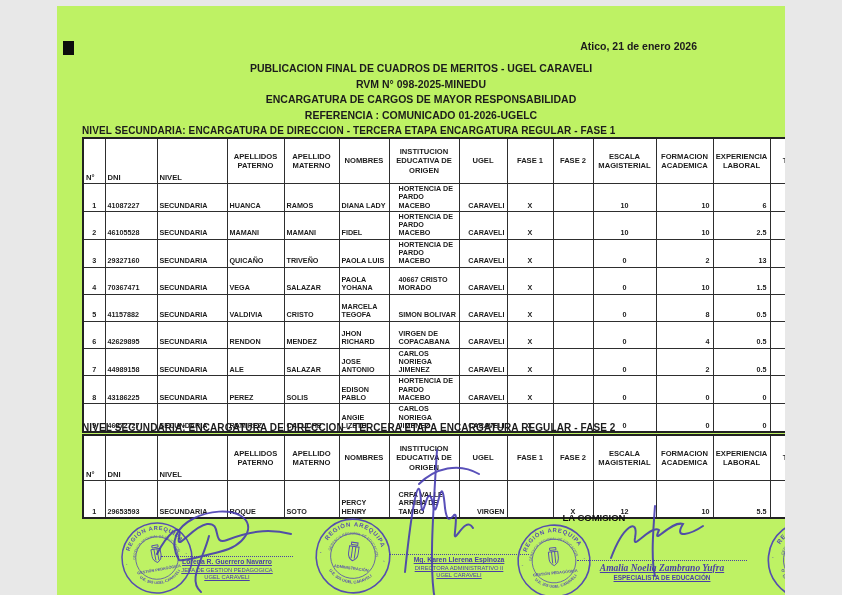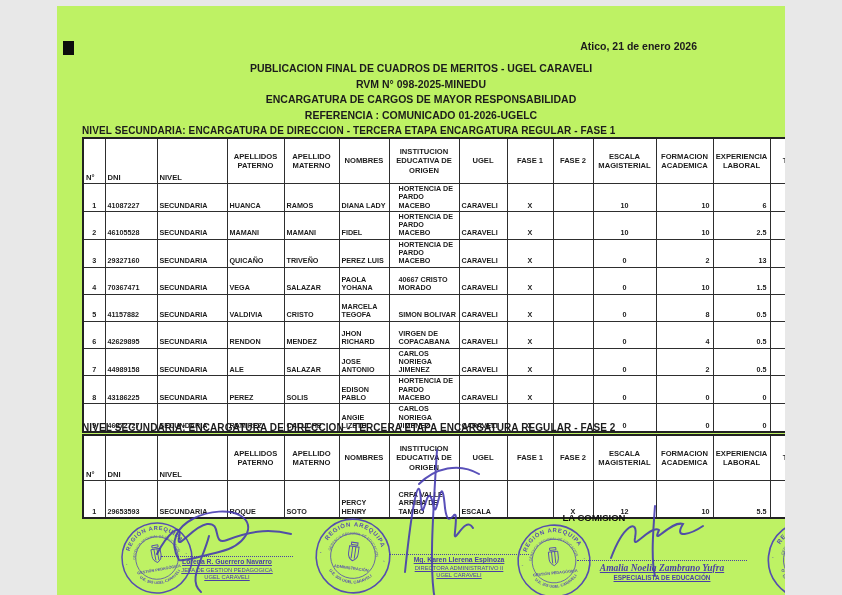--- a/index.html
+++ b/index.html
@@ -15,21 +15,21 @@
   .tb1{top:131px;}
   .tb2{top:428px;}
   .merit th,.merit td{border:1px solid #2e2e2e;overflow:hidden;padding:1px 2px;}
   .merit thead th{font-size:7.6px;font-weight:bold;text-align:center;vertical-align:middle;height:42px;line-height:1.25;}
   .merit thead th:nth-child(1),.merit thead th:nth-child(2),.merit thead th:nth-child(3){text-align:left;vertical-align:bottom;}
   .merit tbody td{font-size:7.2px;font-weight:bold;vertical-align:bottom;height:24px;line-height:1.15;}
   .tb2 tbody td{height:34px;}
   td.cc{text-align:center;vertical-align:middle;}
   td.ll{text-align:left;}
   td.inst{font-size:6.2px;vertical-align:middle;padding-left:9px;}
-  td.cu{text-align:left;vertical-align:middle;font-size:6.8px;}
+  td.cu{text-align:right;vertical-align:middle;font-size:6.8px;}
   td.fx{text-align:center;vertical-align:middle;font-size:8px;}
   td.esc{text-align:center;vertical-align:middle;font-size:9.5px;font-weight:normal;}
   td.num{text-align:right;vertical-align:middle;font-size:9.5px;font-weight:normal;padding-right:3px;}
   
   .sig-area{position:absolute;left:0;top:498px;width:842px;height:97px;}
   .sig-area *{box-sizing:border-box;}
   .stamp{position:absolute;}
   .sig{position:absolute;pointer-events:none;}
   .sig-text{position:absolute;text-align:center;color:#4a3fa6;text-decoration:underline;}
   .sig-text .dots{border-top:1.5px dotted #4a3fa6;margin-bottom:1px;}
@@ -129,21 +129,21 @@
           <td class="num">2.5</td>
           <td class="num">22.5</td>
           <td class="ll"></td>
         </tr>
         <tr>
           <td class="cc">3</td>
           <td class="ll">29327160</td>
           <td class="ll">SECUNDARIA</td>
           <td class="ll">QUICAÑO</td>
           <td class="ll">TRIVEÑO</td>
-          <td class="ll">PEREZ LUIS</td>
+          <td class="ll">PAOLA LUIS</td>
           <td class="inst">HORTENCIA DE PARDO MACEBO</td>
           <td class="cu">CARAVELI</td>
           <td class="fx">X</td>
           <td class="fx"></td>
           <td class="esc">0</td>
           <td class="num">2</td>
           <td class="num">13</td>
           <td class="num">15</td>
           <td class="ll"></td>
         </tr>
@@ -293,21 +293,21 @@
     </thead>
     <tbody>
         <tr>
           <td class="cc">1</td>
           <td class="ll">29653593</td>
           <td class="ll">SECUNDARIA</td>
           <td class="ll">ROQUE</td>
           <td class="ll">SOTO</td>
           <td class="ll">PERCY HENRY</td>
           <td class="inst">CRFA VALLE ARRIBA DE TAMBO</td>
-          <td class="cu">ESCALA</td>
+          <td class="cu">VIRGEN</td>
           <td class="fx"></td>
           <td class="fx">X</td>
           <td class="esc">12</td>
           <td class="num">10</td>
           <td class="num">5.5</td>
           <td class="num">19.0</td>
           <td class="ll"></td>
         </tr>
       </tbody>
   </table>

